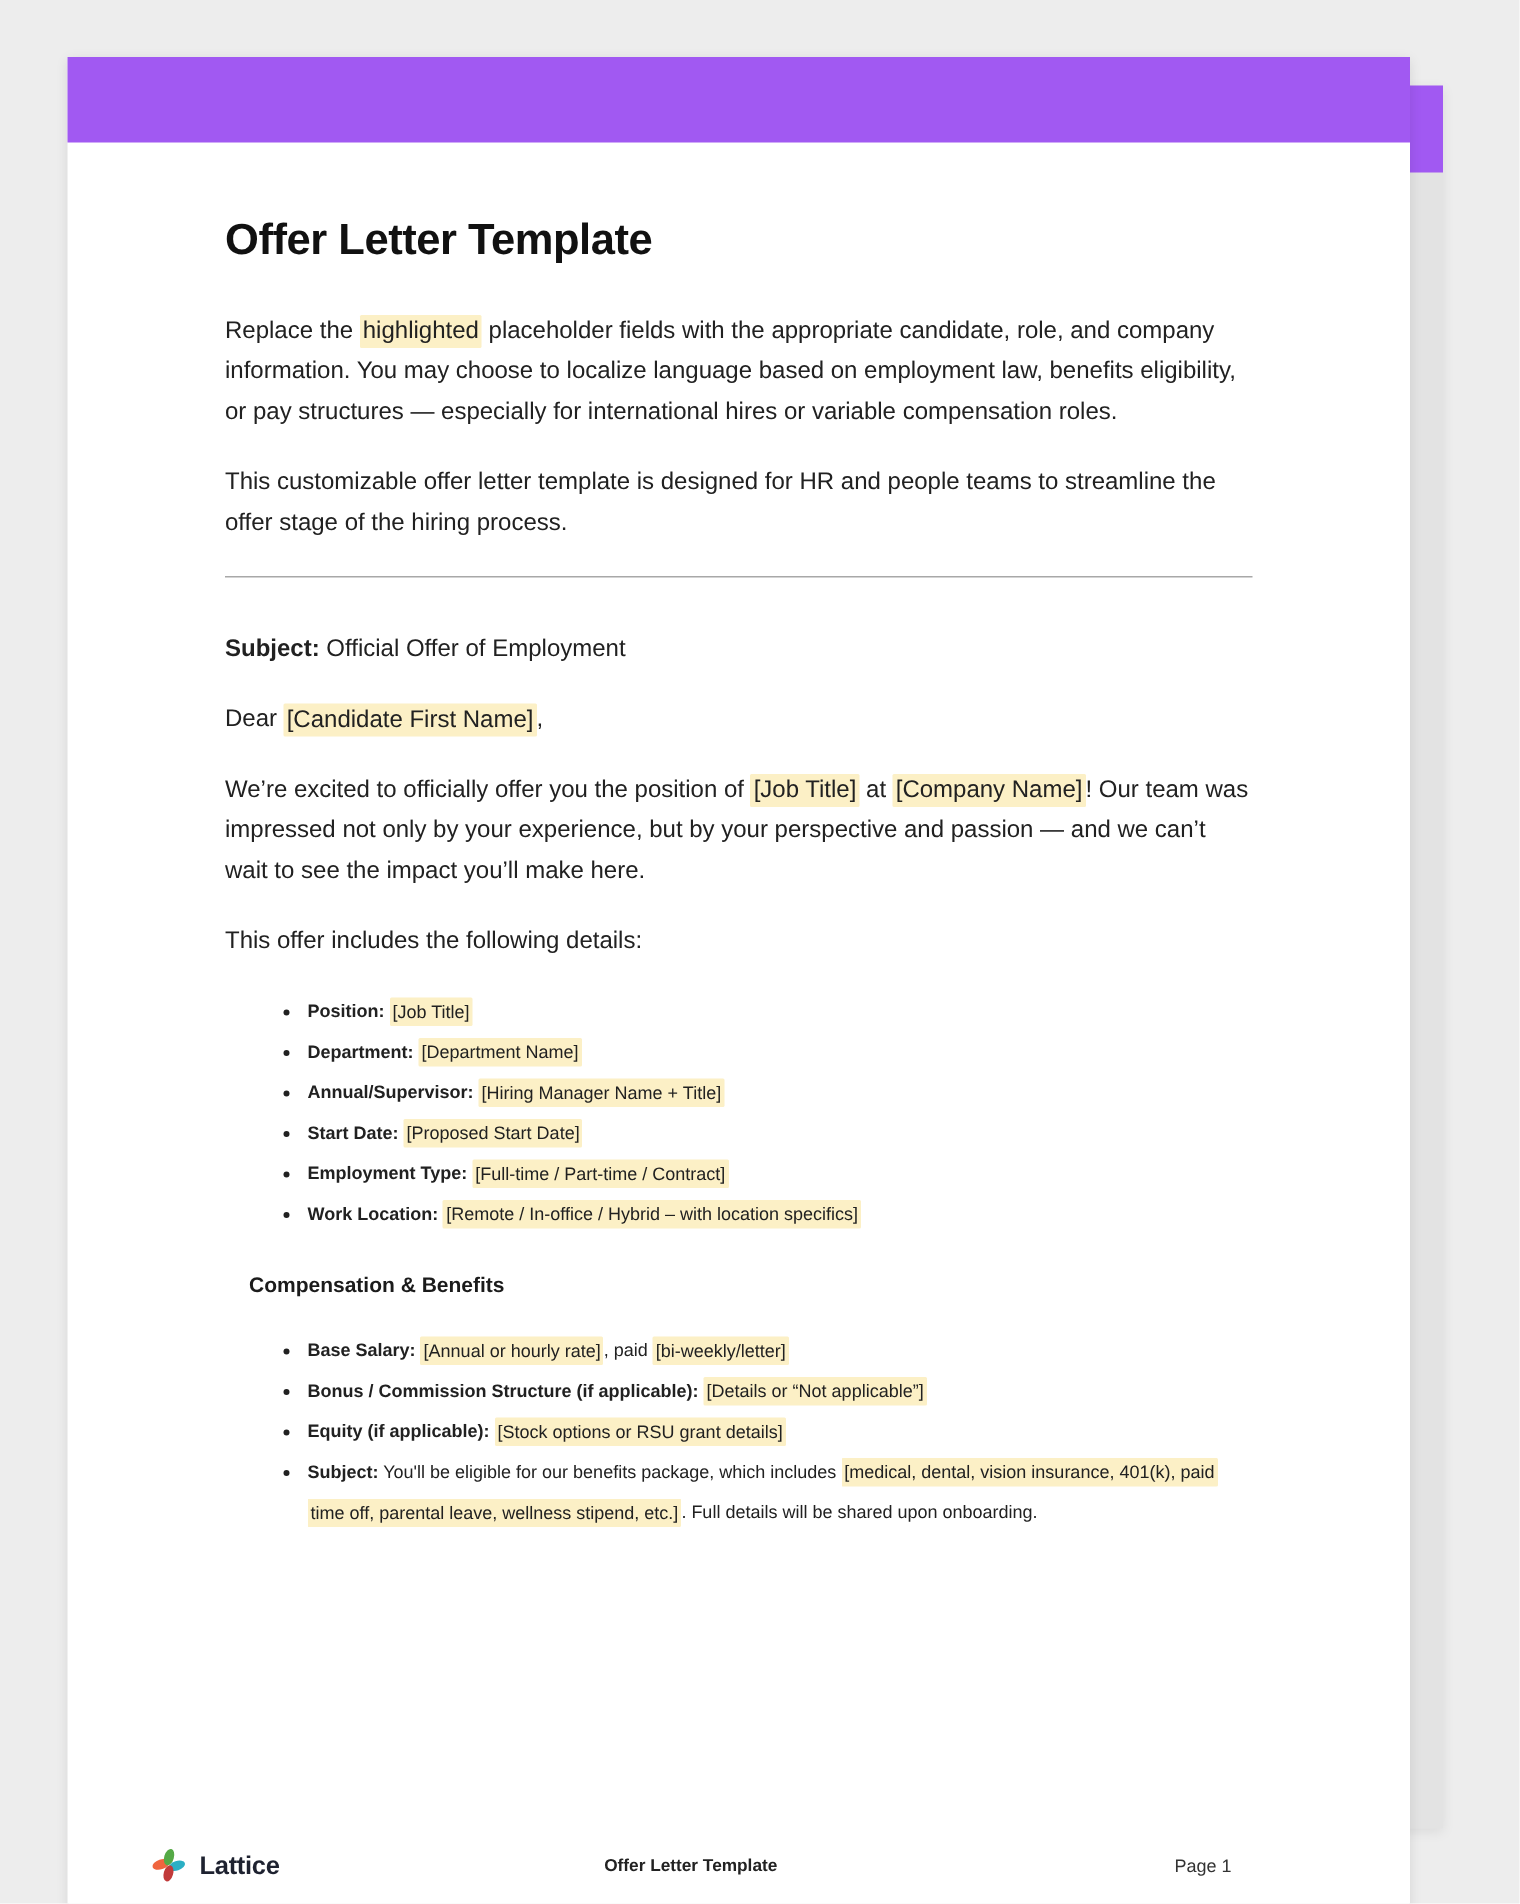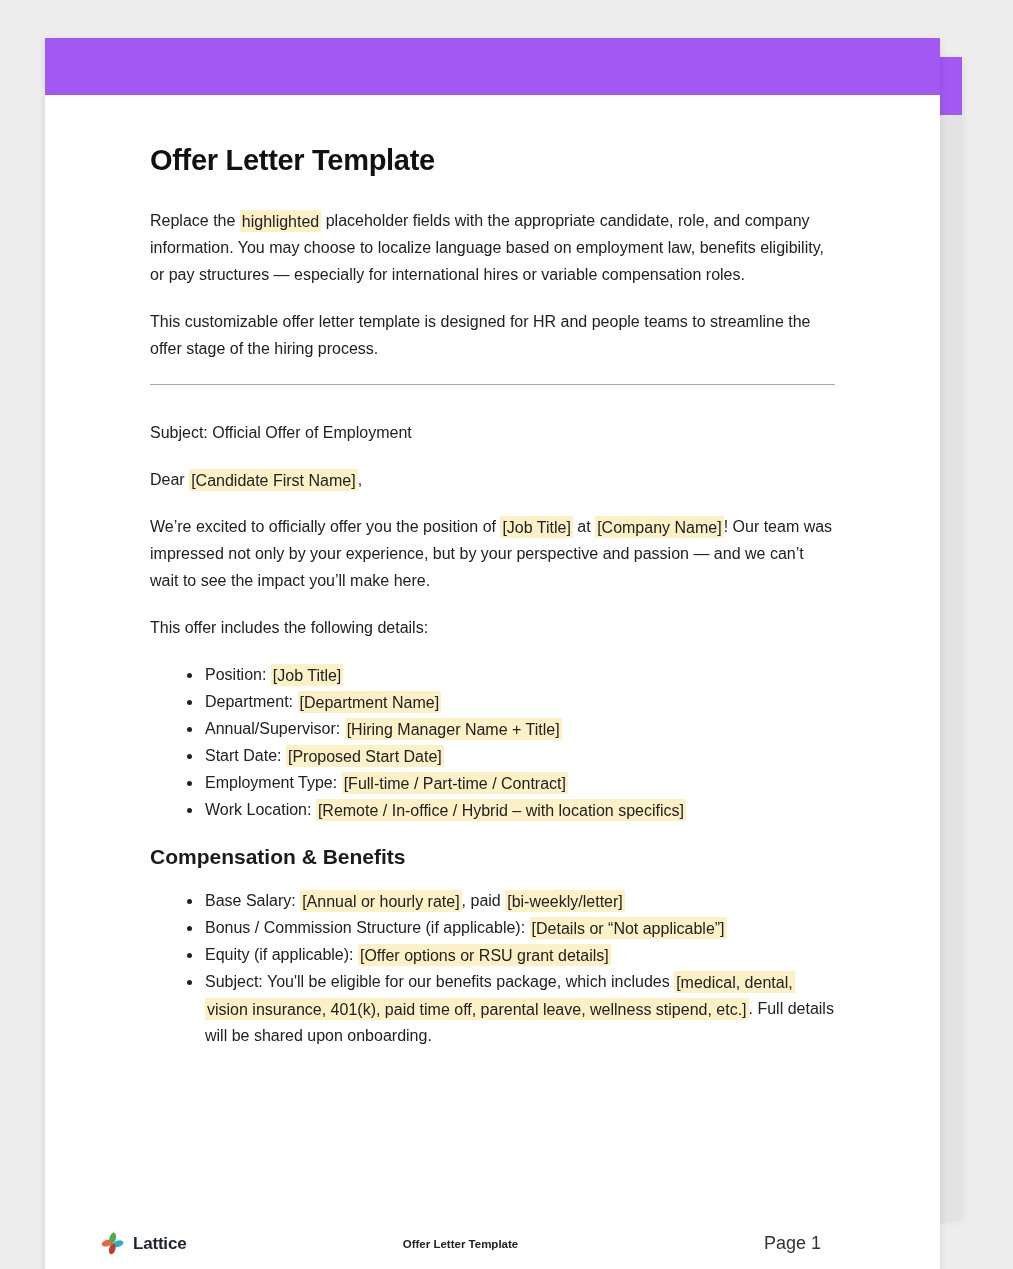--- a/index.html
+++ b/index.html
@@ -39,50 +39,50 @@
     margin:0 0 30px 0;
     font-size:29px; line-height:1.15; font-weight:700;
     color:#111111; letter-spacing:-0.3px;
   }
   p{ margin:0 0 20px 0; font-size:16px; line-height:27px; }
   .rule{
     border:none; border-top:1px solid #a8a8a8;
     margin:22px 0 0 0;
   }
   .subject{ margin-top:34px; }
-  strong{ font-weight:400;margin-top:28px; }
+  strong{ font-weight:700;margin-top:28px; }
   mark{
     background: var(--hl);
     color: inherit;
     padding:2.5px 2px;
     border-radius:1px;
     -webkit-box-decoration-break: clone;
     box-decoration-break: clone;
   }
   ul.bullets{
     margin:18px 0 20px 0;
     padding-left:53px;
-    font-size:16px; line-height:27px;
+    font-size:12px; line-height:27px;
   }
   ul.bullets li{ margin:0; padding-left:2px; }
   h2.section{
-    margin:12px 0 0 0;
-    font-size:21px; line-height:27px; font-weight:700; color:#1b1b1b;
+    margin:12px 0 0 16px;
+    font-size:14px; line-height:27px; font-weight:700; color:#1b1b1b;
   }
   ul.bullets.comp{ margin-top:17px; }
 
   .footer{
     position:absolute; left:0; right:16px; bottom:26px;
     display:grid; grid-template-columns:1fr auto 1fr; align-items:center;
     padding:0 103px 0 55px;
   }
   .brand{ display:flex; align-items:center; gap:8px; }
   .brand-name{ font-size:17px; font-weight:700; color:#1e2230; letter-spacing:-0.2px; }
   .footer-title{ font-size:11.5px; font-weight:700; color:#222; text-align:center; }
-  .footer-page{ font-size:18px; color:#333; text-align:right; }
+  .footer-page{ font-size:12px; color:#333; text-align:right; }
 </style>
 </head>
 <body>
 
 <div class="canvas">
 
   <div class="page-behind">
     <div class="banner"></div>
   </div>
 
@@ -114,21 +114,21 @@
         <li><strong>Start Date:</strong> <mark>[Proposed Start Date]</mark></li>
         <li><strong>Employment Type:</strong> <mark>[Full-time / Part-time / Contract]</mark></li>
         <li><strong>Work Location:</strong> <mark>[Remote / In-office / Hybrid – with location specifics]</mark></li>
       </ul>
 
       <h2 class="section">Compensation &amp; Benefits</h2>
 
       <ul class="bullets comp">
         <li><strong>Base Salary:</strong> <mark>[Annual or hourly rate]</mark><span>, paid </span><mark>[bi-weekly/letter]</mark></li>
         <li><strong>Bonus / Commission Structure (if applicable):</strong> <mark>[Details or “Not applicable”]</mark></li>
-        <li><strong>Equity (if applicable):</strong> <mark>[Offer options or RSU grant details]</mark></li>
+        <li><strong>Equity (if applicable):</strong> <mark>[Stock options or RSU grant details]</mark></li>
         <li><strong>Subject:</strong> <span>You'll be eligible for our benefits package, which includes </span><mark>[medical, dental, vision insurance, 401(k), paid time off, parental leave, wellness stipend, etc.]</mark><span>. Full details will be shared upon onboarding.</span></li>
       </ul>
 
     </div>
 
     <div class="footer">
       <div class="brand">
         <svg width="25" height="25" viewBox="0 0 24 24" aria-hidden="true">
           <ellipse cx="7" cy="11.5" rx="5.6" ry="3.1" fill="#F0653E" transform="rotate(-18 7 11.5)"></ellipse>
           <ellipse cx="12.2" cy="6.8" rx="3.1" ry="5.4" fill="#55A946" transform="rotate(16 12.2 6.8)"></ellipse>

